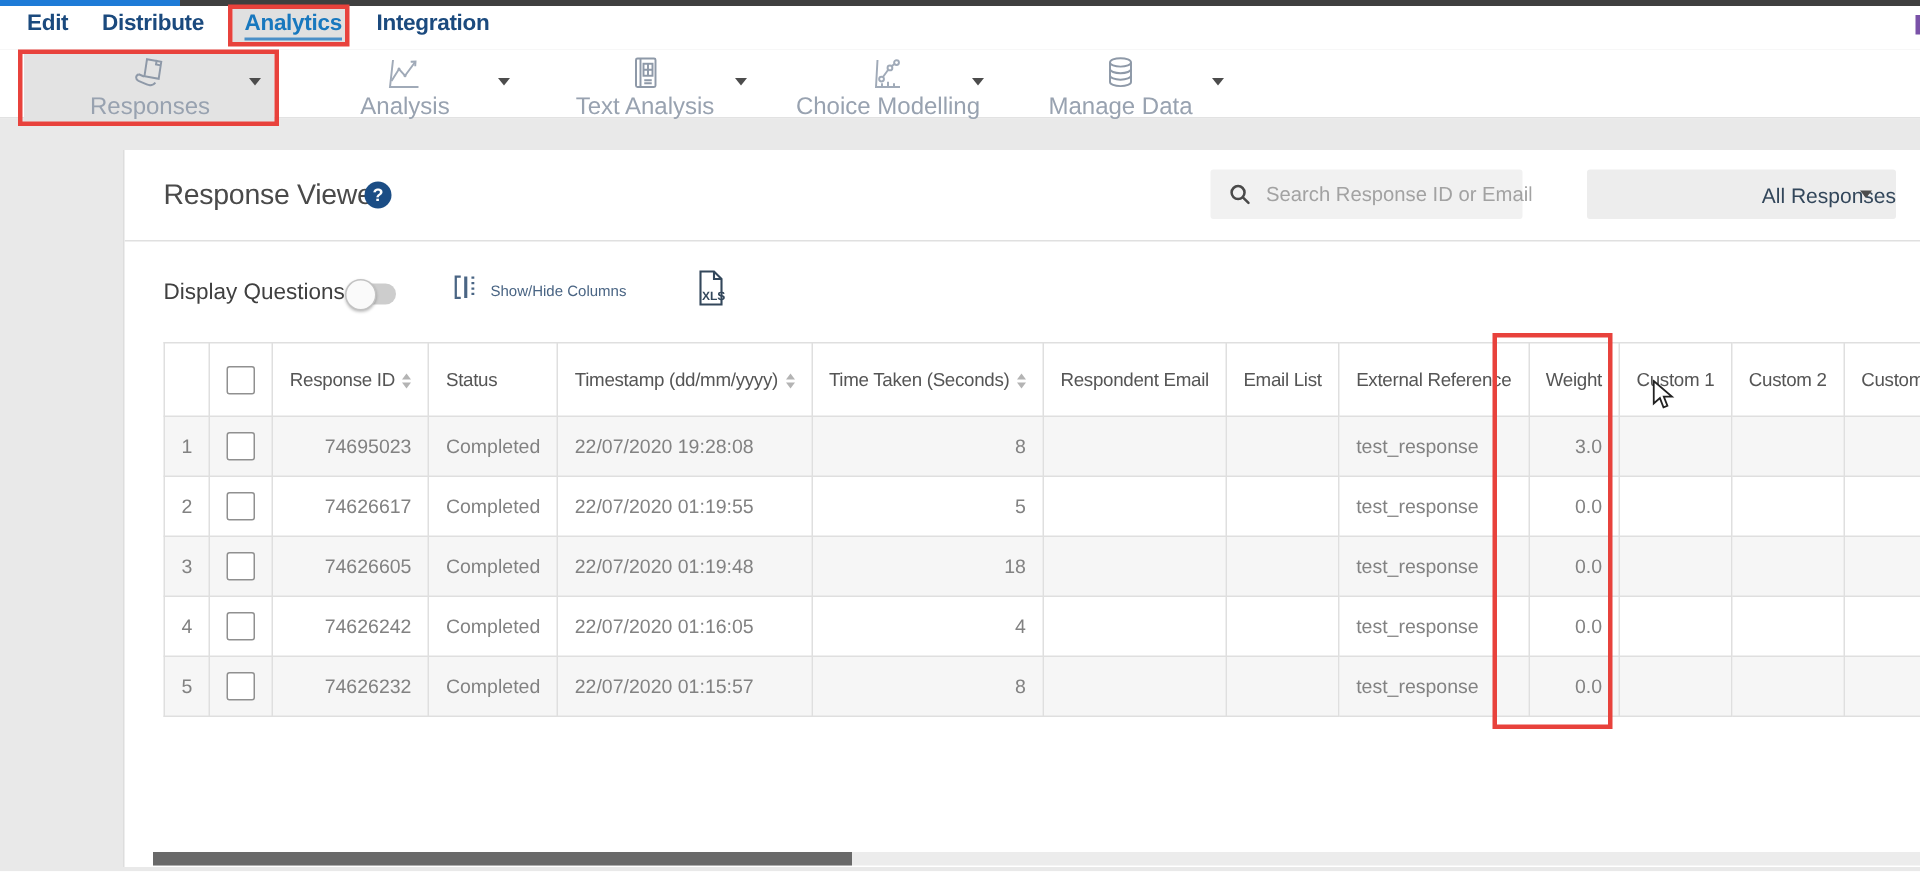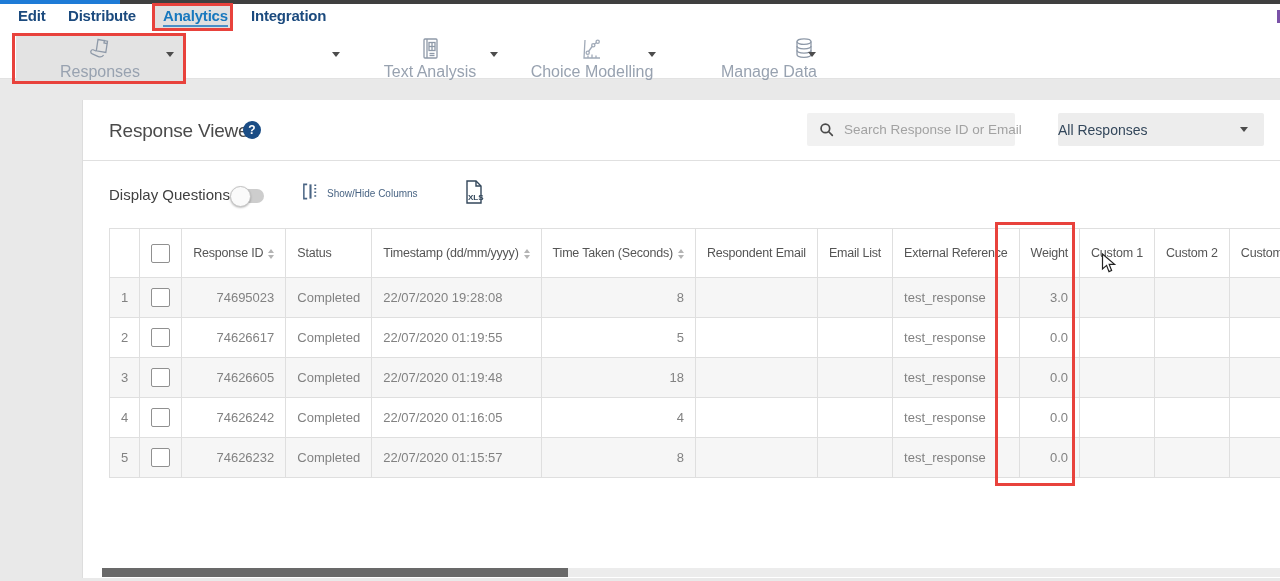--- a/index.html
+++ b/index.html
@@ -33,21 +33,21 @@
   .content-bg{left:0;top:78px;width:1280px;height:503px;background:#e9e9e9;z-index:0;}
 
   
   .panel{left:82px;top:100px;width:1198px;height:478px;background:#fff;border-left:1px solid #ddd;z-index:1;overflow:hidden;}
   .page-title{left:26px;top:20px;font-size:19px;color:#4a4a4a;letter-spacing:-0.2px;}
   .help-icon{left:160px;top:21px;width:18px;height:18px;border-radius:50%;background:#1b4d85;color:#fff;font-size:12px;font-weight:bold;display:flex;align-items:center;justify-content:center;}
   .search-box{left:724px;top:13px;width:208px;height:33px;background:#f1f1f1;border-radius:2px;display:flex;align-items:center;}
   .search-box input{border:none;background:transparent;outline:none;font-family:"Liberation Sans",sans-serif;font-size:13.5px;color:#555;width:190px;}
   .search-box input::placeholder{color:#a2a2a2;}
   .search-icon{margin:0 8px 0 12px;display:flex;}
-  .filter-dd{left:975px;top:13px;width:206px;height:33px;background:#ededed;border-radius:2px;display:flex;align-items:center;justify-content:flex-start;cursor:pointer;}
+  .filter-dd{left:975px;top:13px;width:206px;height:33px;background:#ededed;border-radius:2px;display:flex;align-items:center;justify-content:flex-end;cursor:pointer;}
   .filter-dd .label{font-size:14px;color:#33475b;}
   .filter-dd .caret{position:absolute;right:16px;top:14px;}
   .divider{left:0;top:60px;width:1198px;height:1px;background:#e0e0e0;}
 
   
   .dq-label{left:26px;top:86px;font-size:15px;color:#404040;}
   .toggle{left:150px;top:89px;width:31px;height:14px;border-radius:7px;background:#cdcdcd;cursor:pointer;}
   .toggle .knob{position:absolute;left:-3px;top:-3px;width:19px;height:19px;border-radius:50%;background:#fafafa;border:1px solid #c2c2c2;box-shadow:0 1px 2px rgba(0,0,0,0.25);}
   .shc{left:218px;top:82px;display:flex;align-items:center;cursor:pointer;}
   .shc .txt{font-size:10px;color:#4a6584;margin-left:7px;}
@@ -102,20 +102,32 @@
         <path d="M11 3.5 L20.5 5.2 L18.8 16.5 L9.3 14.8 Z"></path>
         <path d="M17.5 3.9 L17 7 L20.2 7.6"></path>
         <path d="M5.5 13.5 c-2.3 1 -2.3 3.4 -0.2 4.4 l5.5 2.4 c2.2 1 4.6 0.3 5.8 -1.2"></path>
         <path d="M5.5 13.5 l3.5 1.5"></path>
       </svg>
     </span>
     <span class="tool-label">Responses</span>
   </div>
   <div class="caret" style="left:166px;top:52px;"></div>
 
+  <div class="tool-item" style="left:200px;width:140px;">
+    <span class="ticon">
+      <svg width="26" height="26" viewBox="0 0 26 26" fill="none" stroke="#a0aab8" stroke-width="1.3">
+        <path d="M5 4 L3 22 L22 22"></path>
+        <polyline points="4,18 9,10 13,14.5 20,5"></polyline>
+        <path d="M16.8 5.2 L20 5 L19.8 8.2"></path>
+        <circle cx="9" cy="10" r="1" fill="#a0aab8" stroke="none"></circle>
+        <circle cx="13" cy="14.5" r="1" fill="#a0aab8" stroke="none"></circle>
+      </svg>
+    </span>
+    <span class="tool-label">Analysis</span>
+  </div>
   <div class="caret" style="left:332px;top:52px;"></div>
 
   <div class="tool-item" style="left:360px;width:140px;">
     <span class="ticon">
       <svg width="26" height="26" viewBox="0 0 26 26" fill="none" stroke="#8e99a8" stroke-width="1.3">
         <rect x="7" y="3" width="13" height="19" rx="1"></rect>
         <line x1="10" y1="3" x2="10" y2="22"></line>
         <rect x="12" y="6.5" width="6" height="8"></rect>
         <line x1="15" y1="6.5" x2="15" y2="14.5"></line>
         <line x1="12" y1="10.5" x2="18" y2="10.5"></line>
@@ -138,21 +150,21 @@
         <circle cx="18.7" cy="5.7" r="1.6"></circle>
         <line x1="9" y1="22" x2="9" y2="19.5"></line>
         <line x1="13" y1="22" x2="13" y2="18.5"></line>
         <line x1="17" y1="22" x2="17" y2="19.5"></line>
       </svg>
     </span>
     <span class="tool-label">Choice Modelling</span>
   </div>
   <div class="caret" style="left:648px;top:52px;"></div>
 
-  <div class="tool-item" style="left:677px;width:140px;align-items:flex-end;">
+  <div class="tool-item" style="left:677px;width:140px;">
     <span class="ticon">
       <svg width="26" height="26" viewBox="0 0 26 26" fill="none" stroke="#8e99a8" stroke-width="1.3">
         <ellipse cx="13" cy="5.6" rx="7" ry="2.8"></ellipse>
         <path d="M6 5.6 v13 c0 1.6 3.1 2.8 7 2.8 s7 -1.2 7 -2.8 v-13"></path>
         <path d="M6 10 c0 1.6 3.1 2.8 7 2.8 s7 -1.2 7 -2.8"></path>
         <path d="M6 14.3 c0 1.6 3.1 2.8 7 2.8 s7 -1.2 7 -2.8"></path>
       </svg>
     </span>
     <span class="tool-label">Manage Data</span>
   </div>

